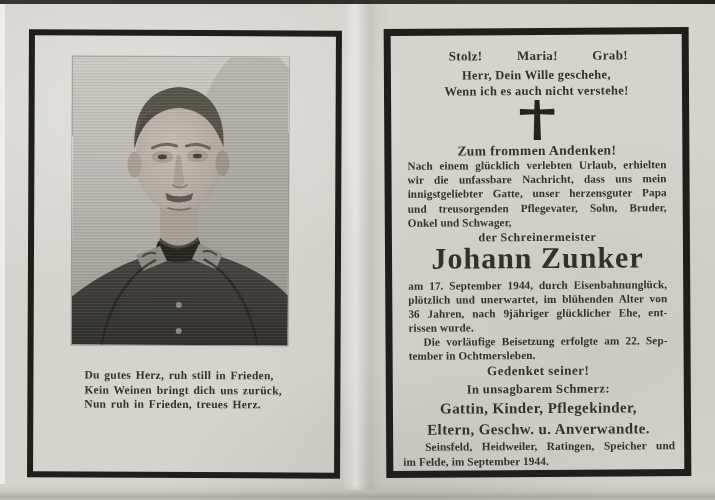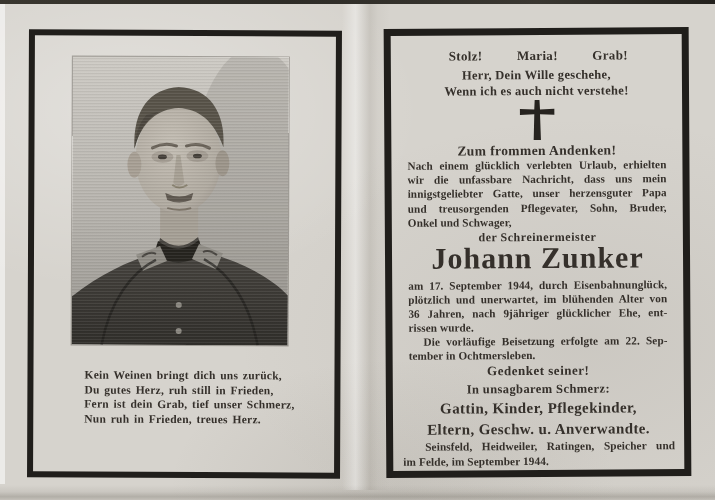--- a/index.html
+++ b/index.html
@@ -126,23 +126,22 @@
         <path d="M151 196 l-24 -9 -7 15 24 10 Z" fill="#8f8c85"></path>
         <path d="M70 200 q8 -6 14 -3" stroke="#4a4742" stroke-width="2" fill="none"></path>
         <path d="M145 198 q-8 -6 -14 -3" stroke="#4a4742" stroke-width="2" fill="none"></path>
         <circle cx="107" cy="248" r="3" fill="#8a8780"></circle>
         <circle cx="107" cy="274" r="3" fill="#8a8780"></circle>
         <path d="M30 288 C38 244 60 215 84 203" stroke="#211f1c" stroke-width="2.5" fill="none" opacity="0.7"></path>
         <path d="M186 288 C178 246 158 216 132 202" stroke="#211f1c" stroke-width="2.5" fill="none" opacity="0.7"></path>
       </svg>
     </div>
     <div class="poem">
+      <div>Du gutes Herz, ruh still in Frieden,</div>
       <div>Kein Weinen bringt dich uns zurück,</div>
-      <div>Du gutes Herz, ruh still in Frieden,</div>
-      <div>Fern ist dein Grab, tief unser Schmerz,</div>
       <div>Nun ruh in Frieden, treues Herz.</div>
     </div>
   </section>
 
   <section class="panel right-panel">
     <div class="invocation">
       <span>Stolz!</span>
       <span>Maria!</span>
       <span>Grab!</span>
     </div>

